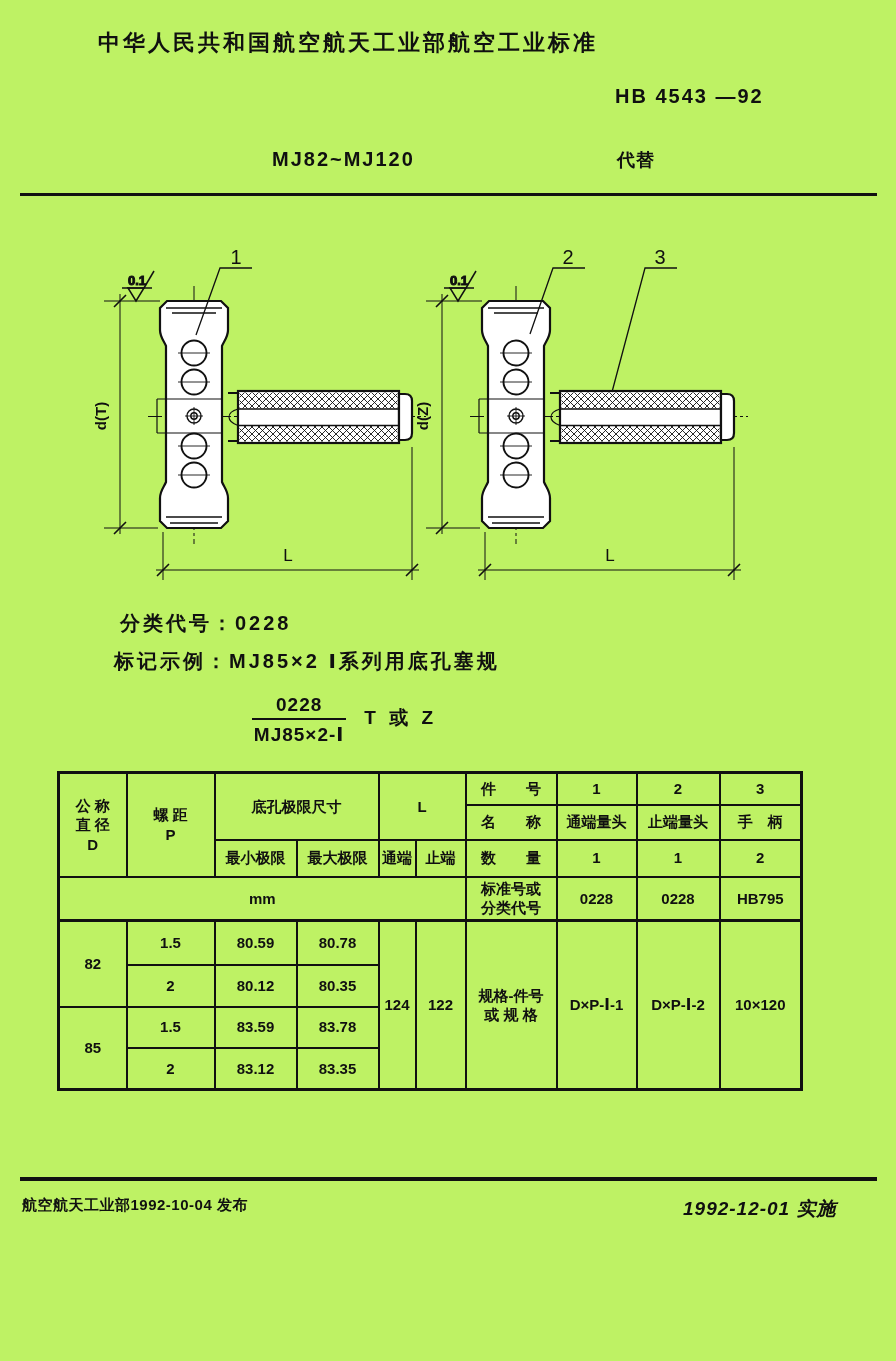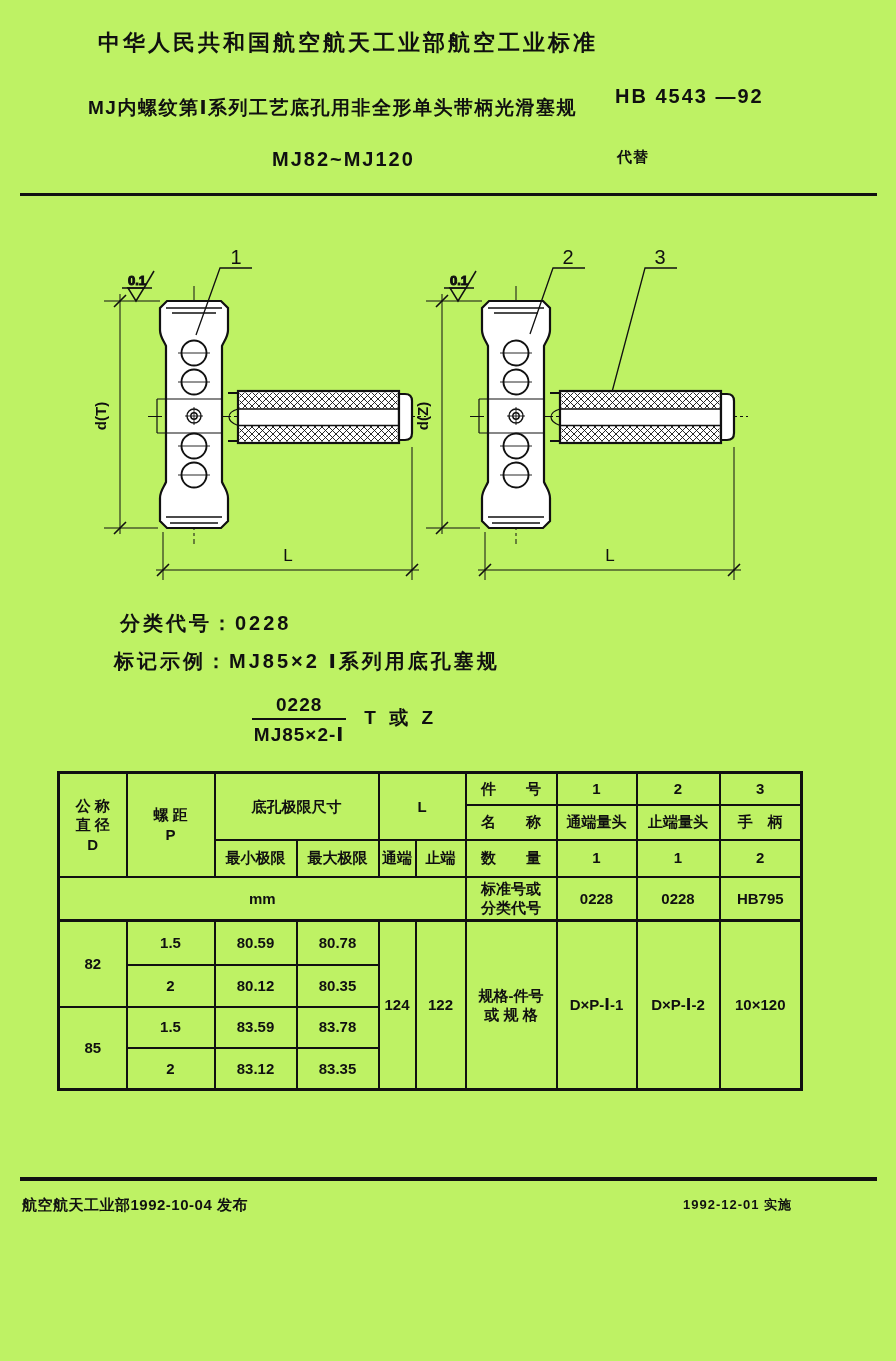--- a/index.html
+++ b/index.html
@@ -9,21 +9,21 @@
     font-family:"Liberation Sans","DejaVu Sans",sans-serif;color:#101010;
     overflow:hidden;margin:0 auto;
   }
   .abs{position:absolute;}
   .rule{background:#111;}
   
   .org-title{left:98px;top:28px;font-size:22px;font-weight:800;letter-spacing:3px;}
   .doc-title{left:88px;top:95px;font-size:19px;font-weight:700;letter-spacing:1.5px;}
   .doc-range{left:272px;top:148px;font-size:20px;font-weight:600;letter-spacing:2px;}
   .std-no{left:615px;top:85px;font-size:20px;font-weight:800;letter-spacing:2px;}
-  .supersedes{left:617px;top:148px;font-size:15px;font-weight:800;letter-spacing:1px;}
+  .supersedes{left:617px;top:148px;font-size:18px;font-weight:800;letter-spacing:1px;}
   .header-rule{left:20px;top:193px;width:857px;height:3px;}
   
   .note-line{font-size:20px;font-weight:700;letter-spacing:3px;white-space:nowrap;}
   .note-class{left:120px;top:610px;}
   .note-marking{left:114px;top:648px;}
   .formula{left:252px;top:694px;display:flex;align-items:center;gap:18px;}
   .frac{text-align:center;font-size:19px;font-weight:700;letter-spacing:1px;}
   .frac .num{padding:0 24px 2px 24px;border-bottom:2px solid #111;}
   .frac .den{padding-top:3px;}
   .formula .suffix{font-size:19px;font-weight:700;letter-spacing:4px;padding-bottom:4px;}
@@ -32,31 +32,30 @@
     border:3px solid #111;}
   table.spec td{border:2px solid #111;text-align:center;vertical-align:middle;
     font-size:15px;font-weight:700;padding:0;white-space:pre-line;line-height:1.3;
     overflow:hidden;margin-left:12px;}
   td.small{font-size:13.5px;line-height:1.15;}
   td.unit{font-size:16px;}
   tr.thickbot td{border-bottom-width:3px;}
   
   .footer-rule{left:20px;top:1177px;width:857px;height:4px;}
   .footer-left{left:22px;top:1196px;font-size:15px;font-weight:800;letter-spacing:0.5px;}
-  .footer-right{left:683px;top:1196px;font-size:13px;font-weight:800;letter-spacing:1px;}
+  .footer-right{left:683px;top:1196px;font-size:19px;font-weight:800;letter-spacing:1px;font-style:italic;}
   
   svg text{font-family:"Liberation Sans","DejaVu Sans",sans-serif;fill:#101010;}
 </style>
 </head>
 <body>
 
 <div class="page">
 
   <div class="abs org-title">中华人民共和国航空航天工业部航空工业标准</div>
-  <div class="abs doc-title">MJ内螺纹第Ⅰ系列工艺底孔用非全形单头带柄光滑塞规</div>
   <div class="abs doc-range">MJ82~MJ120</div>
   <div class="abs std-no">HB 4543 —92</div>
   <div class="abs supersedes">代替</div>
   <div class="abs rule header-rule"></div>
 
   <svg class="abs" style="left:20px;top:240px;" width="860" height="350" viewBox="20 240 860 350">
     <defs>
       <pattern id="kn" width="7" height="7" patternUnits="userSpaceOnUse">
         <path d="M0,7 L7,0 M0,0 L7,7" stroke="#111" stroke-width="0.9" fill="none"></path>
       </pattern>

